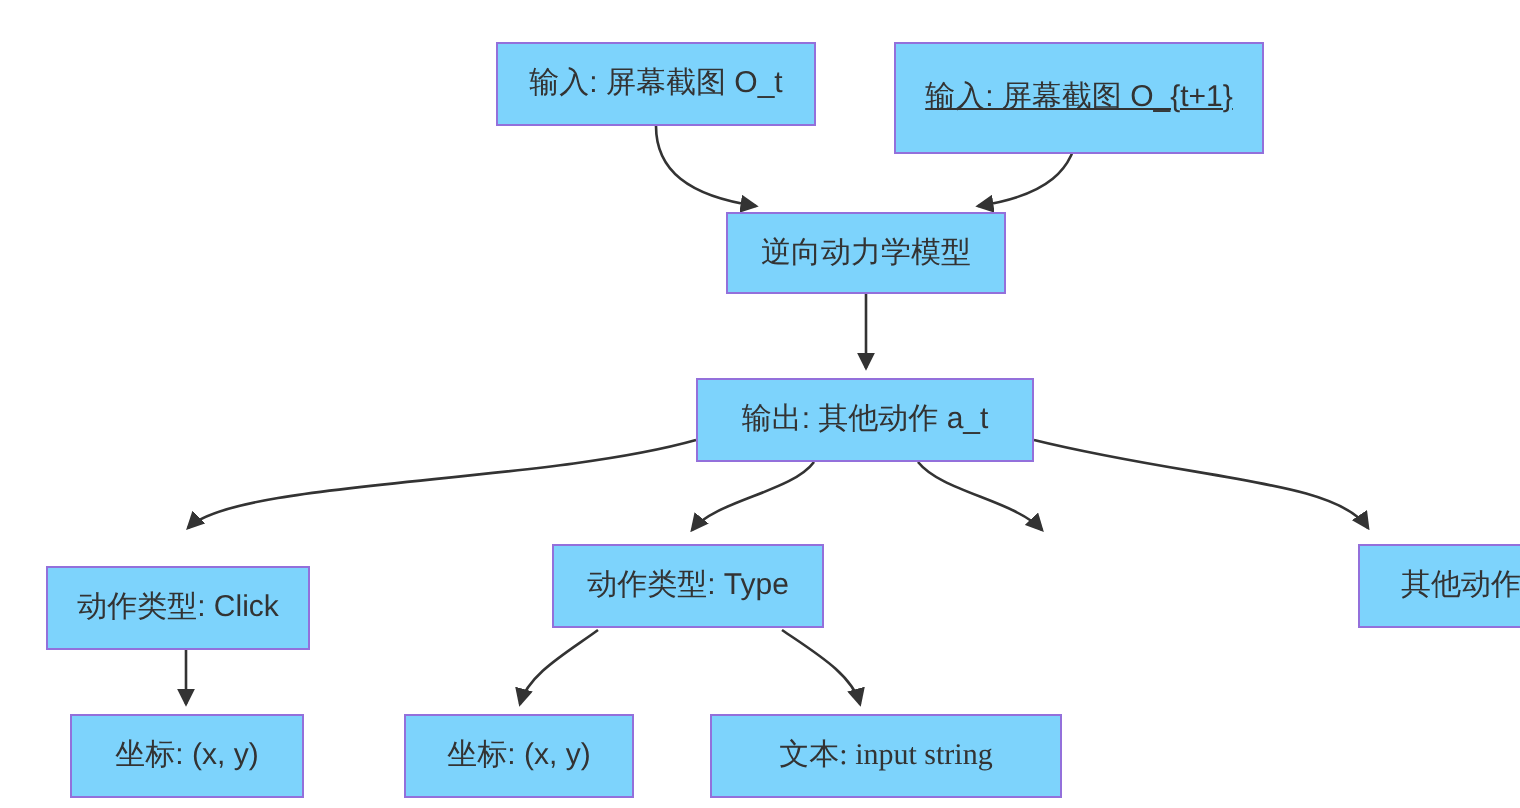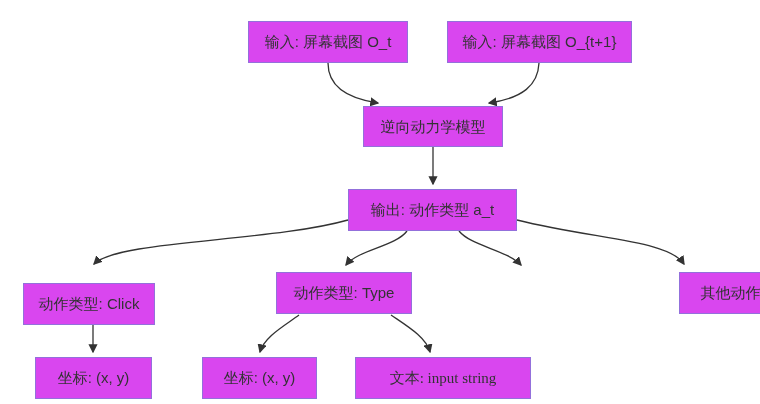--- a/index.html
+++ b/index.html
@@ -14,34 +14,34 @@
   }
   .edges {
     position: absolute;
     left: 0; top: 0;
     width: 760px; height: 404px;
     z-index: 1;
   }
   .node {
     position: absolute;
     z-index: 2;
-    background: #d946ef;
+    background: #7dd3fc;
     border: 1px solid #9370DB;
     color: #333333;
     font-size: 15px;
     line-height: 1.2;
     display: flex;
     align-items: center;
     justify-content: center;
     text-align: center;
     white-space: nowrap;
   }
   
   .n-input-t      { left: 248px; top:  21px; width: 160px; height: 42px; }
-  .n-input-t1     { left: 447px; top:  21px; width: 185px; height: 42px; }
+  .n-input-t1     { left: 447px; top:  21px; width: 185px; height: 56px; text-decoration: underline; }
   .n-idm          { left: 363px; top: 106px; width: 140px; height: 41px; }
   .n-output       { left: 348px; top: 189px; width: 169px; height: 42px; }
   .n-click        { left:  23px; top: 283px; width: 132px; height: 42px; }
   .n-type         { left: 276px; top: 272px; width: 136px; height: 42px; }
   .n-scroll       { left: 453px; top: 272px; width: 139px; height: 43px; }
   .n-other        { left: 633px; top: 272px; width: 103px; height: 42px; margin-left: 46px; }
   .n-coord-click  { left:  35px; top: 357px; width: 117px; height: 42px; }
   .n-coord-type   { left: 202px; top: 357px; width: 115px; height: 42px; }
   .n-text-input   { left: 355px; top: 357px; width: 176px; height: 42px; font-family: Liberation Serif, serif; }
   .edge {
@@ -79,21 +79,21 @@
 
   <div class="node n-input-t1">
     <span>输入: 屏幕截图 O_{t+1}</span>
   </div>
 
   <div class="node n-idm">
     <span>逆向动力学模型</span>
   </div>
 
   <div class="node n-output">
-    <span>输出: 动作类型 a_t</span>
+    <span>输出: 其他动作 a_t</span>
   </div>
 
   <div class="node n-click">
     <span>动作类型: Click</span>
   </div>
 
   <div class="node n-type">
     <span>动作类型: Type</span>
   </div>
 

